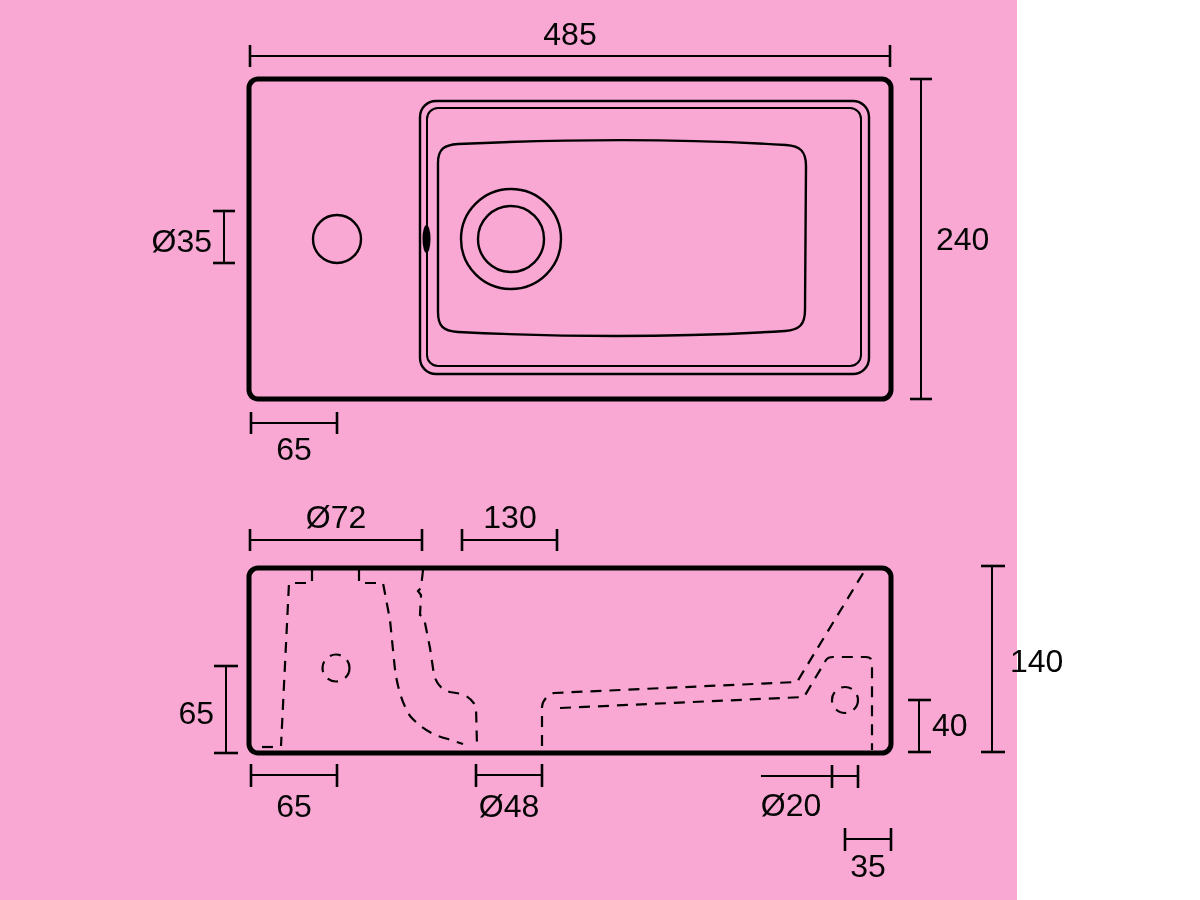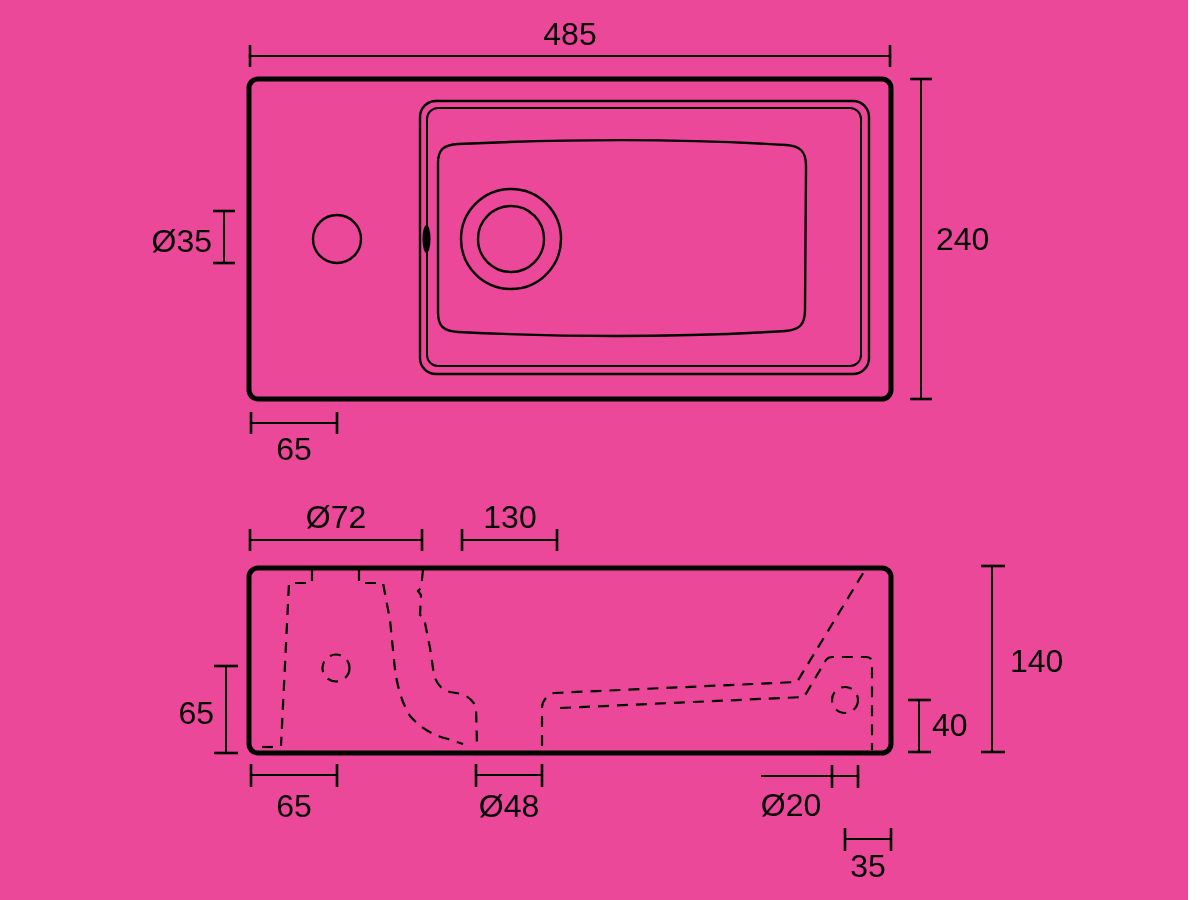--- a/index.html
+++ b/index.html
@@ -1,20 +1,20 @@
 <!DOCTYPE html>
 <html><head>
 <meta charset="utf-8">
 <style>
   html, body { margin: 0; padding: 0; background: #ffffff; }
   .sheet {
     position: relative;
-    width: 1188px;
+    width: 1017px;
     height: 900px;
-    background: #ec4899;
+    background: #f9a8d4;
     font-family: "Liberation Sans", sans-serif;
   }
   svg { display: block; }
   .outline      { fill: none; stroke: #000; stroke-width: 5;   stroke-linejoin: round; }
   .thin         { fill: none; stroke: #000; stroke-width: 2.4; stroke-linejoin: round; }
   .thin2        { fill: none; stroke: #000; stroke-width: 2;   stroke-linejoin: round; }
   .hidden-line  { fill: none; stroke: #000; stroke-width: 2.2; stroke-dasharray: 11 8; stroke-linecap: butt; }
   .dim-line     { fill: none; stroke: #000; stroke-width: 2; }
   .tick         { fill: none; stroke: #000; stroke-width: 2.6; }
   .dim-text     { fill: #050505; font-size: 32px; font-family: "Liberation Sans", sans-serif; }

